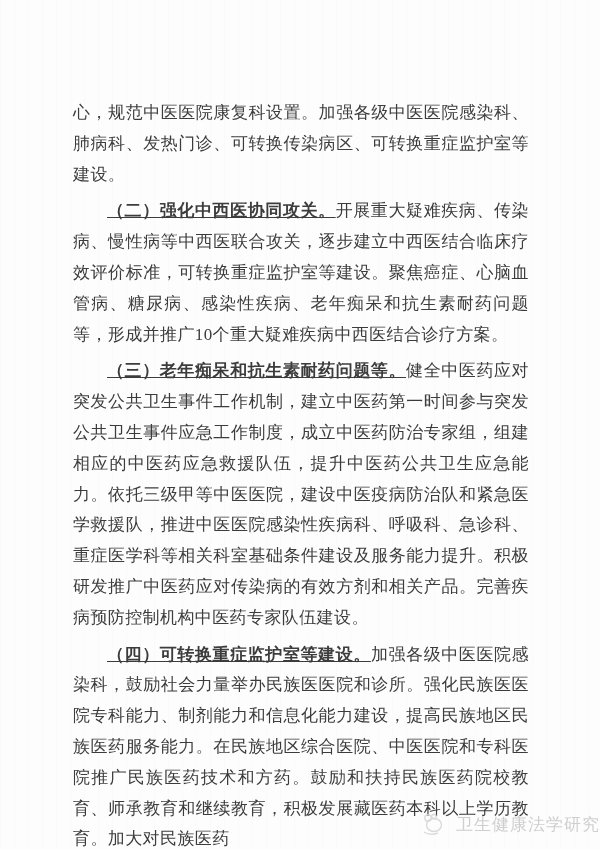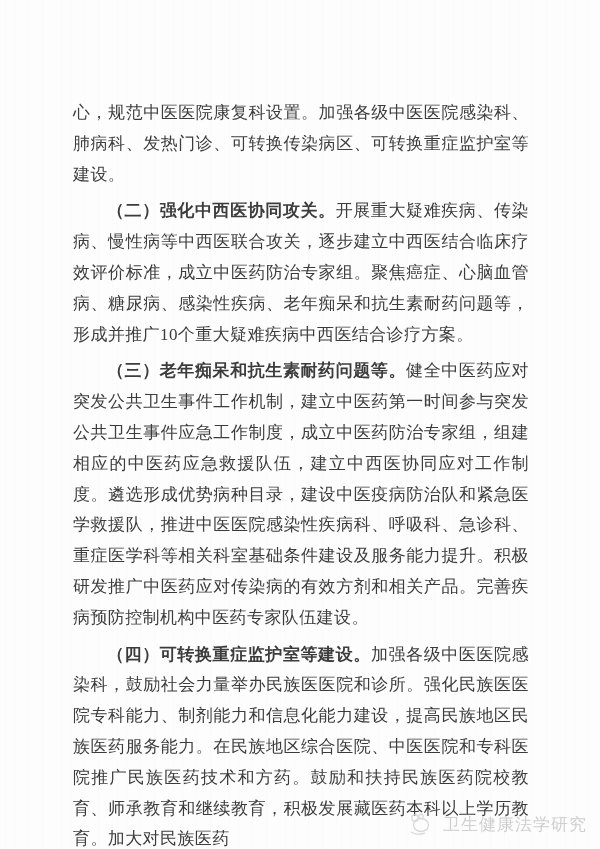--- a/index.html
+++ b/index.html
@@ -20,49 +20,49 @@
   }
   p.para{
     margin:0 0 6px 0;
     font-size:17px;
     line-height:30.8px;
     letter-spacing:0.4px;
     text-align:justify;
     text-justify:inter-ideograph;
   }
   p.para.indent{text-indent:2em;}
-  .lead{font-weight:bold;}
+  .lead{font-weight:bold;text-decoration:underline;}
   .watermark{
     position:absolute;
-    right:13px;bottom:13px;
+    right:0;bottom:13px;
     display:flex;align-items:center;gap:5px;
     color:#cfcfcf;
     font-size:17px;
     letter-spacing:1px;
     font-family:"Liberation Sans","DejaVu Sans",sans-serif;
   }
   .watermark svg{display:block;opacity:0.85;}
 </style>
 </head>
 <body>
 
 <div class="page">
 
   <div class="content">
 
     <p class="para">
       <span>心，规范中医医院康复科设置。加强各级中医医院感染科、肺病科、发热门诊、可转换传染病区、可转换重症监护室等建设。</span>
     </p>
 
     <p class="para indent">
-      <span class="lead">（二）强化中西医协同攻关。</span><span>开展重大疑难疾病、传染病、慢性病等中西医联合攻关，逐步建立中西医结合临床疗效评价标准，成立中医药防治专家组。聚焦癌症、心脑血管病、糖尿病、感染性疾病、老年痴呆和抗生素耐药问题等，形成并推广10个重大疑难疾病中西医结合诊疗方案。</span>
+      <span class="lead">（二）强化中西医协同攻关。</span><span>开展重大疑难疾病、传染病、慢性病等中西医联合攻关，逐步建立中西医结合临床疗效评价标准，可转换重症监护室等建设。聚焦癌症、心脑血管病、糖尿病、感染性疾病、老年痴呆和抗生素耐药问题等，形成并推广10个重大疑难疾病中西医结合诊疗方案。</span>
     </p>
 
     <p class="para indent">
-      <span class="lead">（三）老年痴呆和抗生素耐药问题等。</span><span>健全中医药应对突发公共卫生事件工作机制，建立中医药第一时间参与突发公共卫生事件应急工作制度，成立中医药防治专家组，组建相应的中医药应急救援队伍，建立中西医协同应对工作制度。遴选形成优势病种目录，建设中医疫病防治队和紧急医学救援队，推进中医医院感染性疾病科、呼吸科、急诊科、重症医学科等相关科室基础条件建设及服务能力提升。积极研发推广中医药应对传染病的有效方剂和相关产品。完善疾病预防控制机构中医药专家队伍建设。</span>
+      <span class="lead">（三）老年痴呆和抗生素耐药问题等。</span><span>健全中医药应对突发公共卫生事件工作机制，建立中医药第一时间参与突发公共卫生事件应急工作制度，成立中医药防治专家组，组建相应的中医药应急救援队伍，提升中医药公共卫生应急能力。依托三级甲等中医医院，建设中医疫病防治队和紧急医学救援队，推进中医医院感染性疾病科、呼吸科、急诊科、重症医学科等相关科室基础条件建设及服务能力提升。积极研发推广中医药应对传染病的有效方剂和相关产品。完善疾病预防控制机构中医药专家队伍建设。</span>
     </p>
 
     <p class="para indent">
       <span class="lead">（四）可转换重症监护室等建设。</span><span>加强各级中医医院感染科，鼓励社会力量举办民族医医院和诊所。强化民族医医院专科能力、制剂能力和信息化能力建设，提高民族地区民族医药服务能力。在民族地区综合医院、中医医院和专科医院推广民族医药技术和方药。鼓励和扶持民族医药院校教育、师承教育和继续教育，积极发展藏医药本科以上学历教育。加大对民族医药</span>
     </p>
 
   </div>
 
   <div class="watermark">
     <span>

